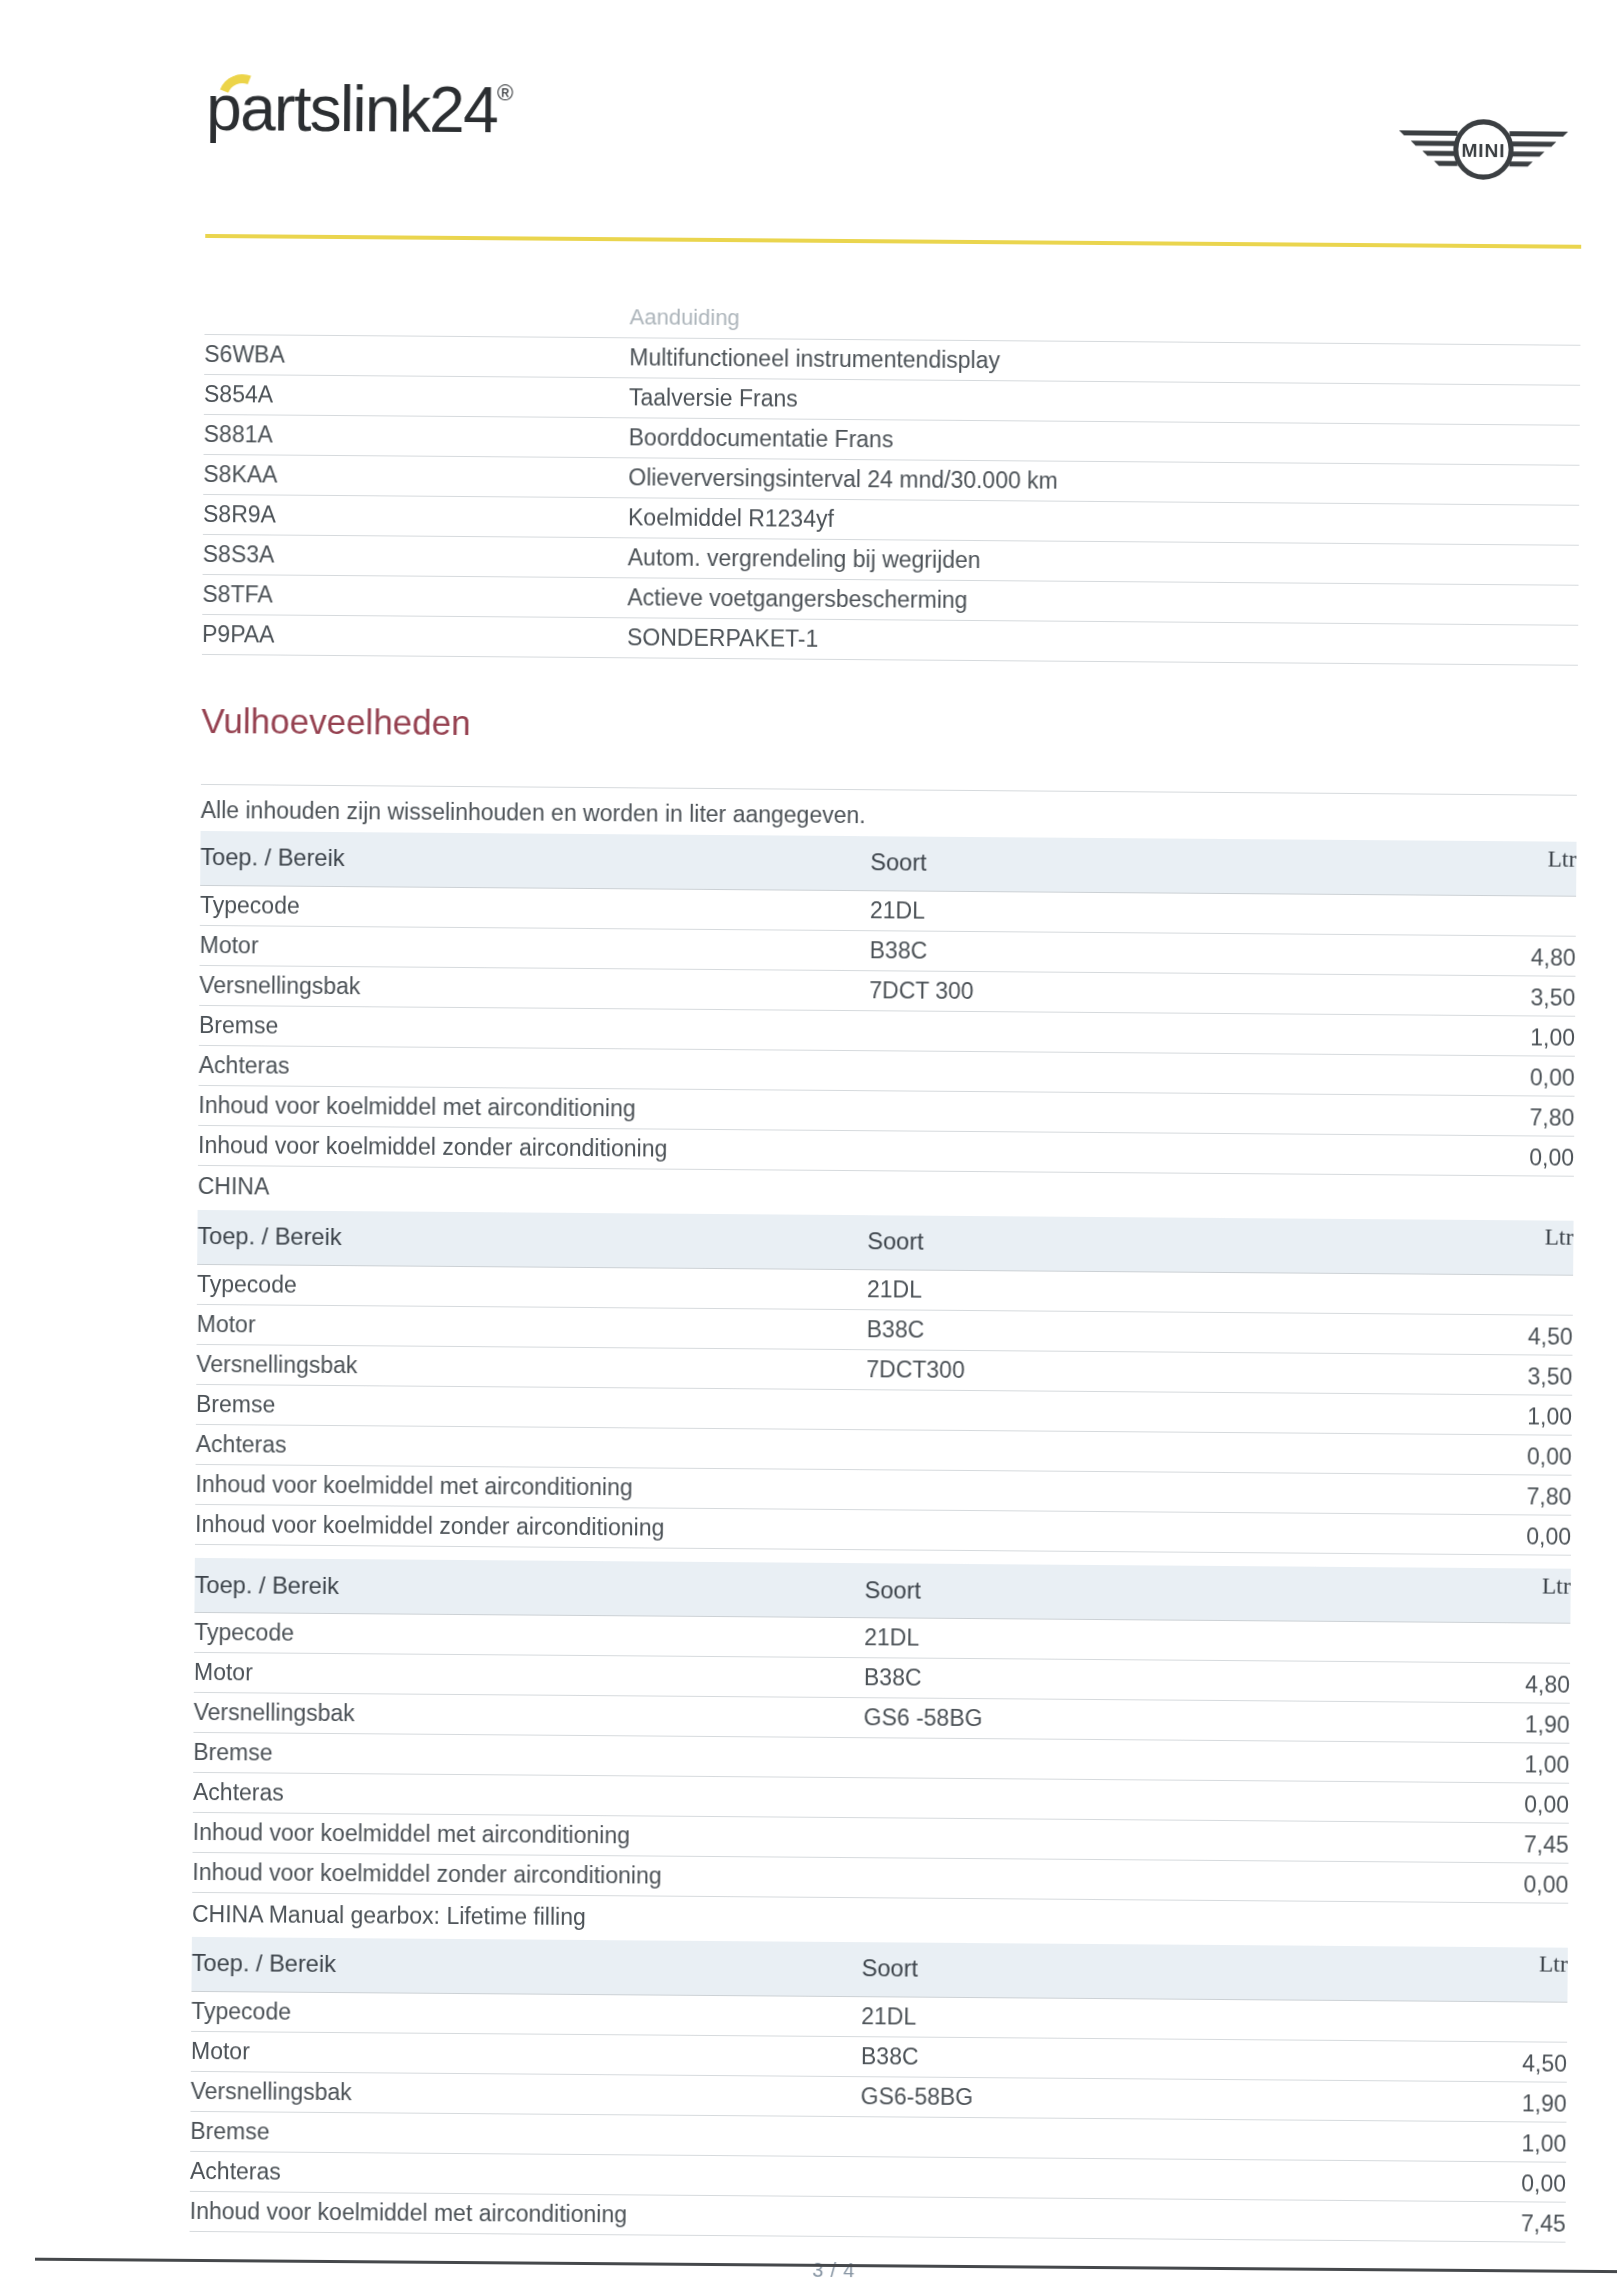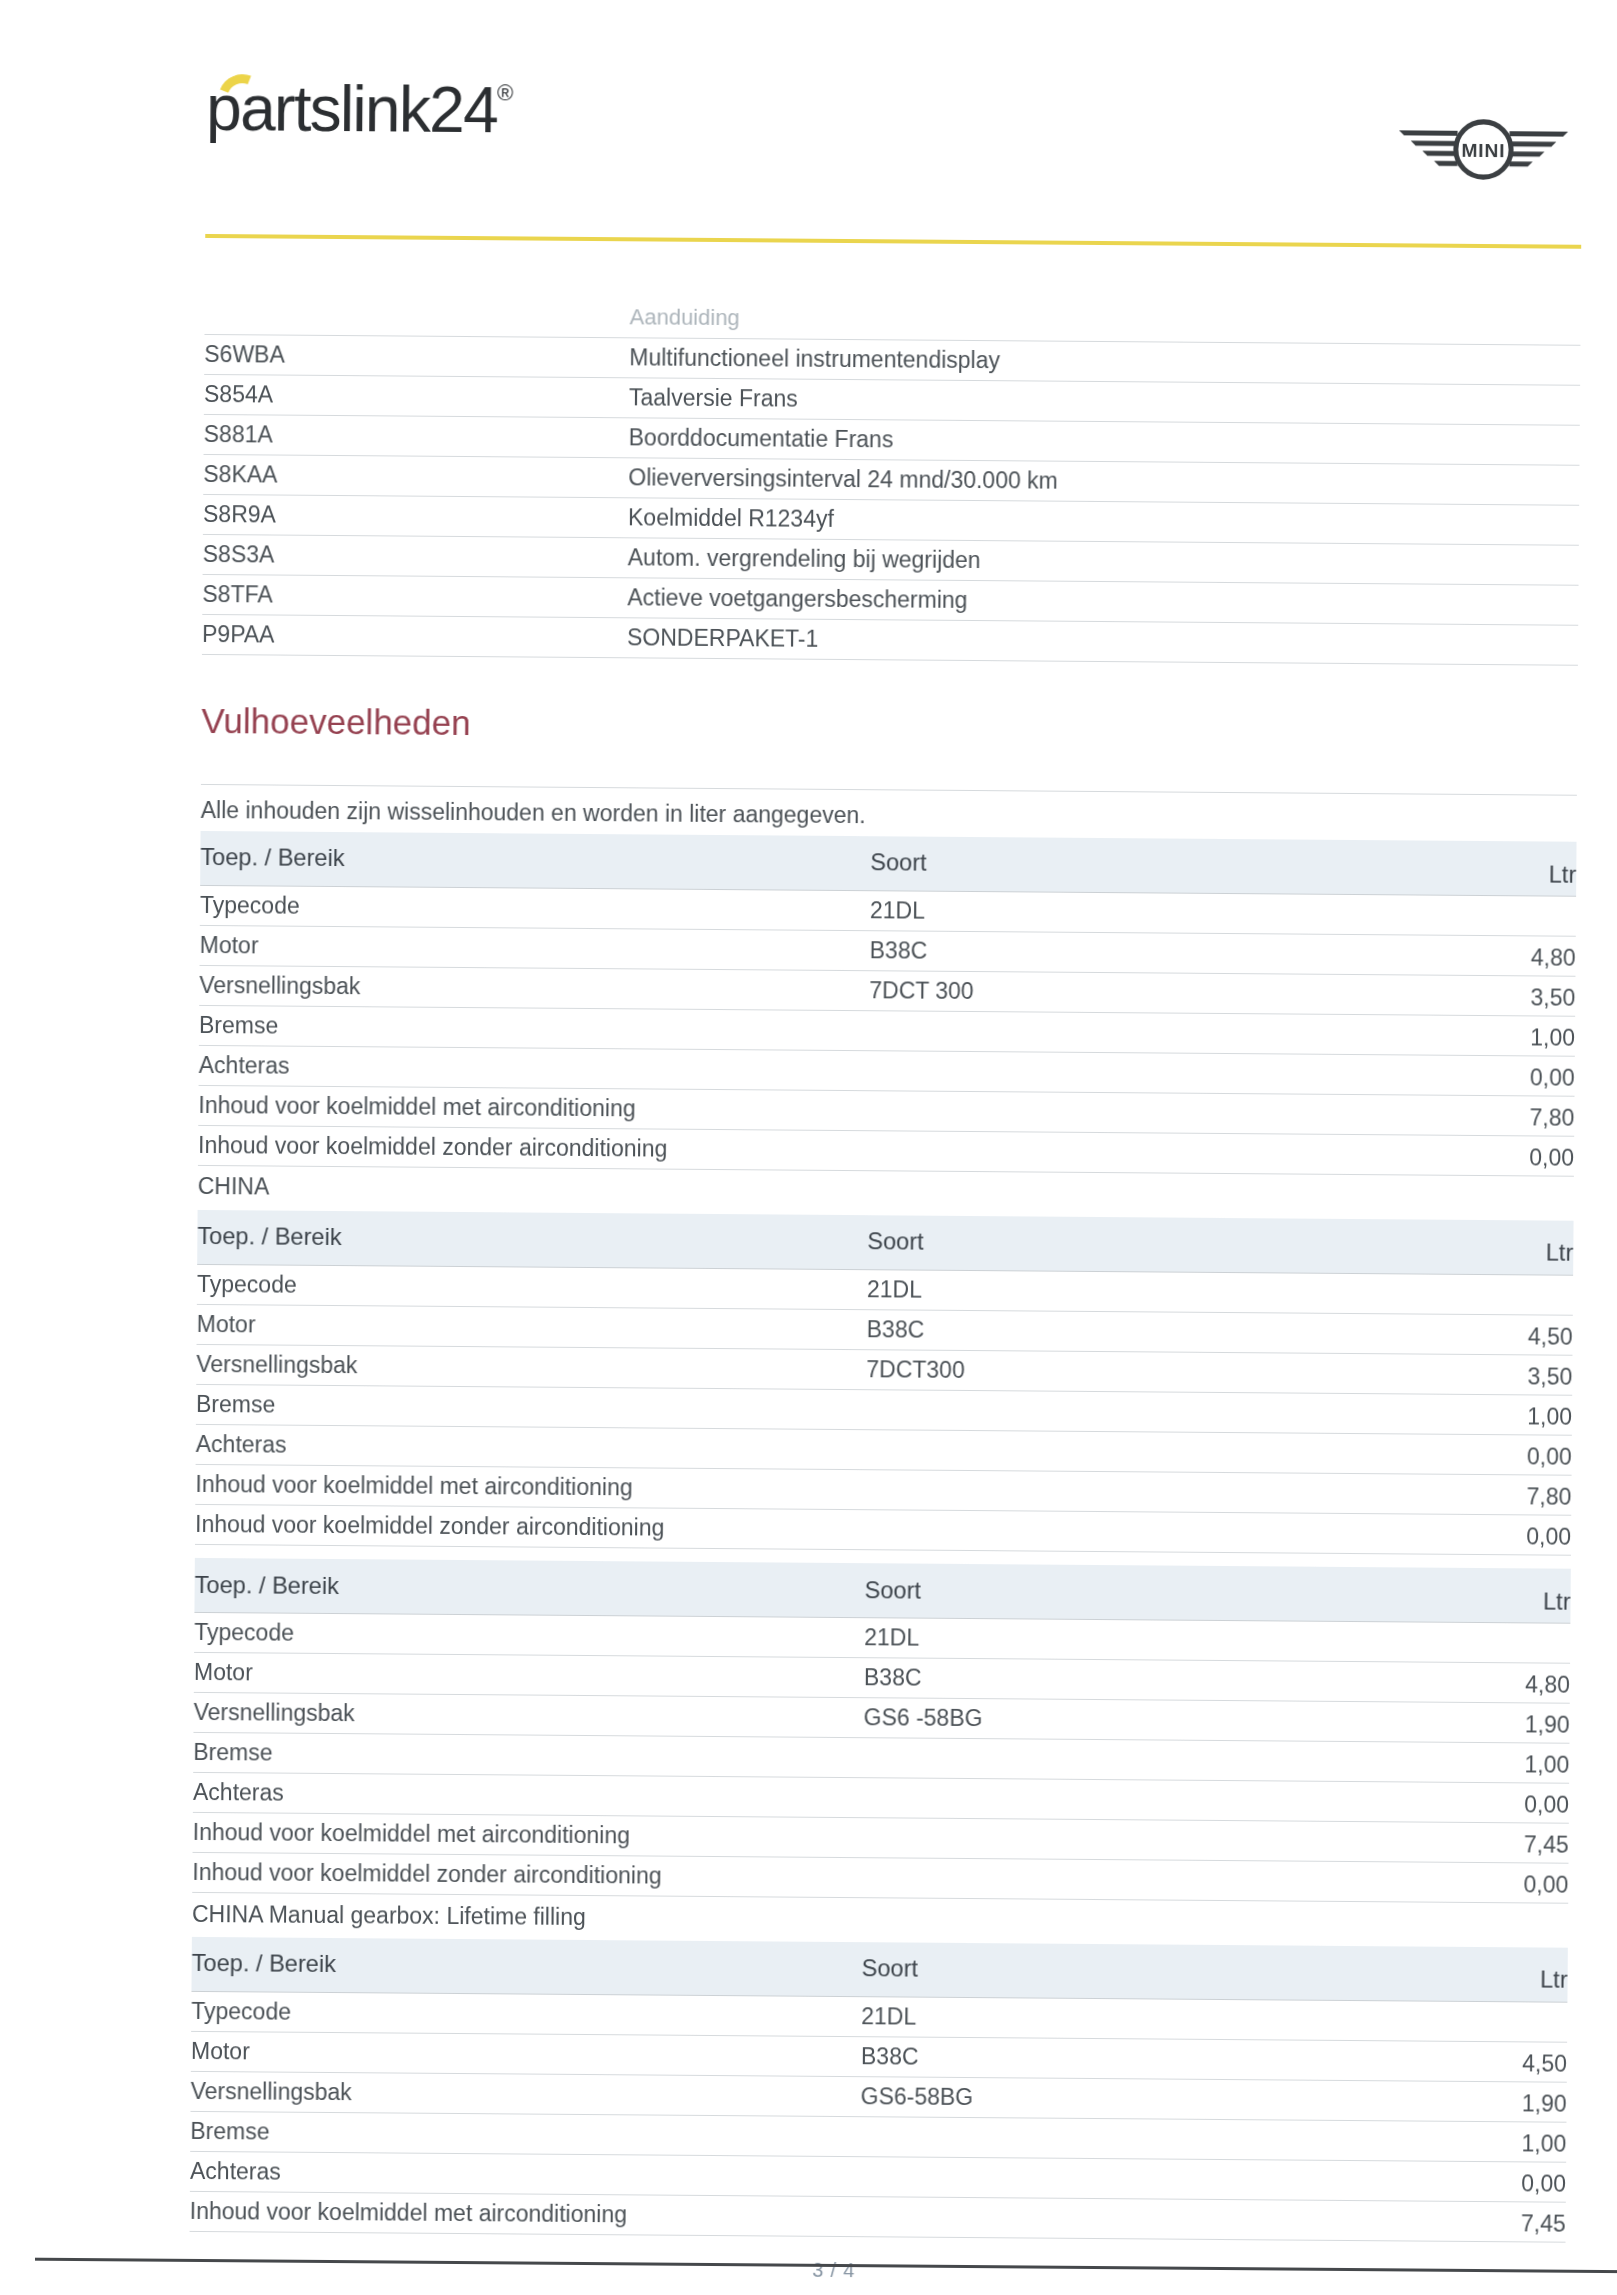--- a/index.html
+++ b/index.html
@@ -66,21 +66,21 @@
     font-size:23.6px;color:#3d444b;
   }
   .frow{
     height:39px;border-bottom:0.8px solid #d6dadd;
     display:flex;align-items:center;
     font-size:23px;color:#4c5257;
   }
   .fc1{width:670px;flex:0 0 670px;}
   .fc2{flex:1;}
   .fc3{width:93px;flex:0 0 93px;text-align:right;align-self:flex-end;padding-bottom:3.4px;line-height:1.2;}
-  .fth .fc3{padding-bottom:7px;}
+  .fth .fc3{padding-bottom:23px;font-family:Liberation Serif, serif;}
   .china-label{
     margin:5px 77px 1.7px 164px;height:32px;display:flex;align-items:center;
     font-size:23px;color:#4c5257;
   }
   
   .footer{
     margin-top:22px;text-align:center;
     font-size:20px;color:#8795a3;letter-spacing:0.8px;
   }
   .bottom-line{

